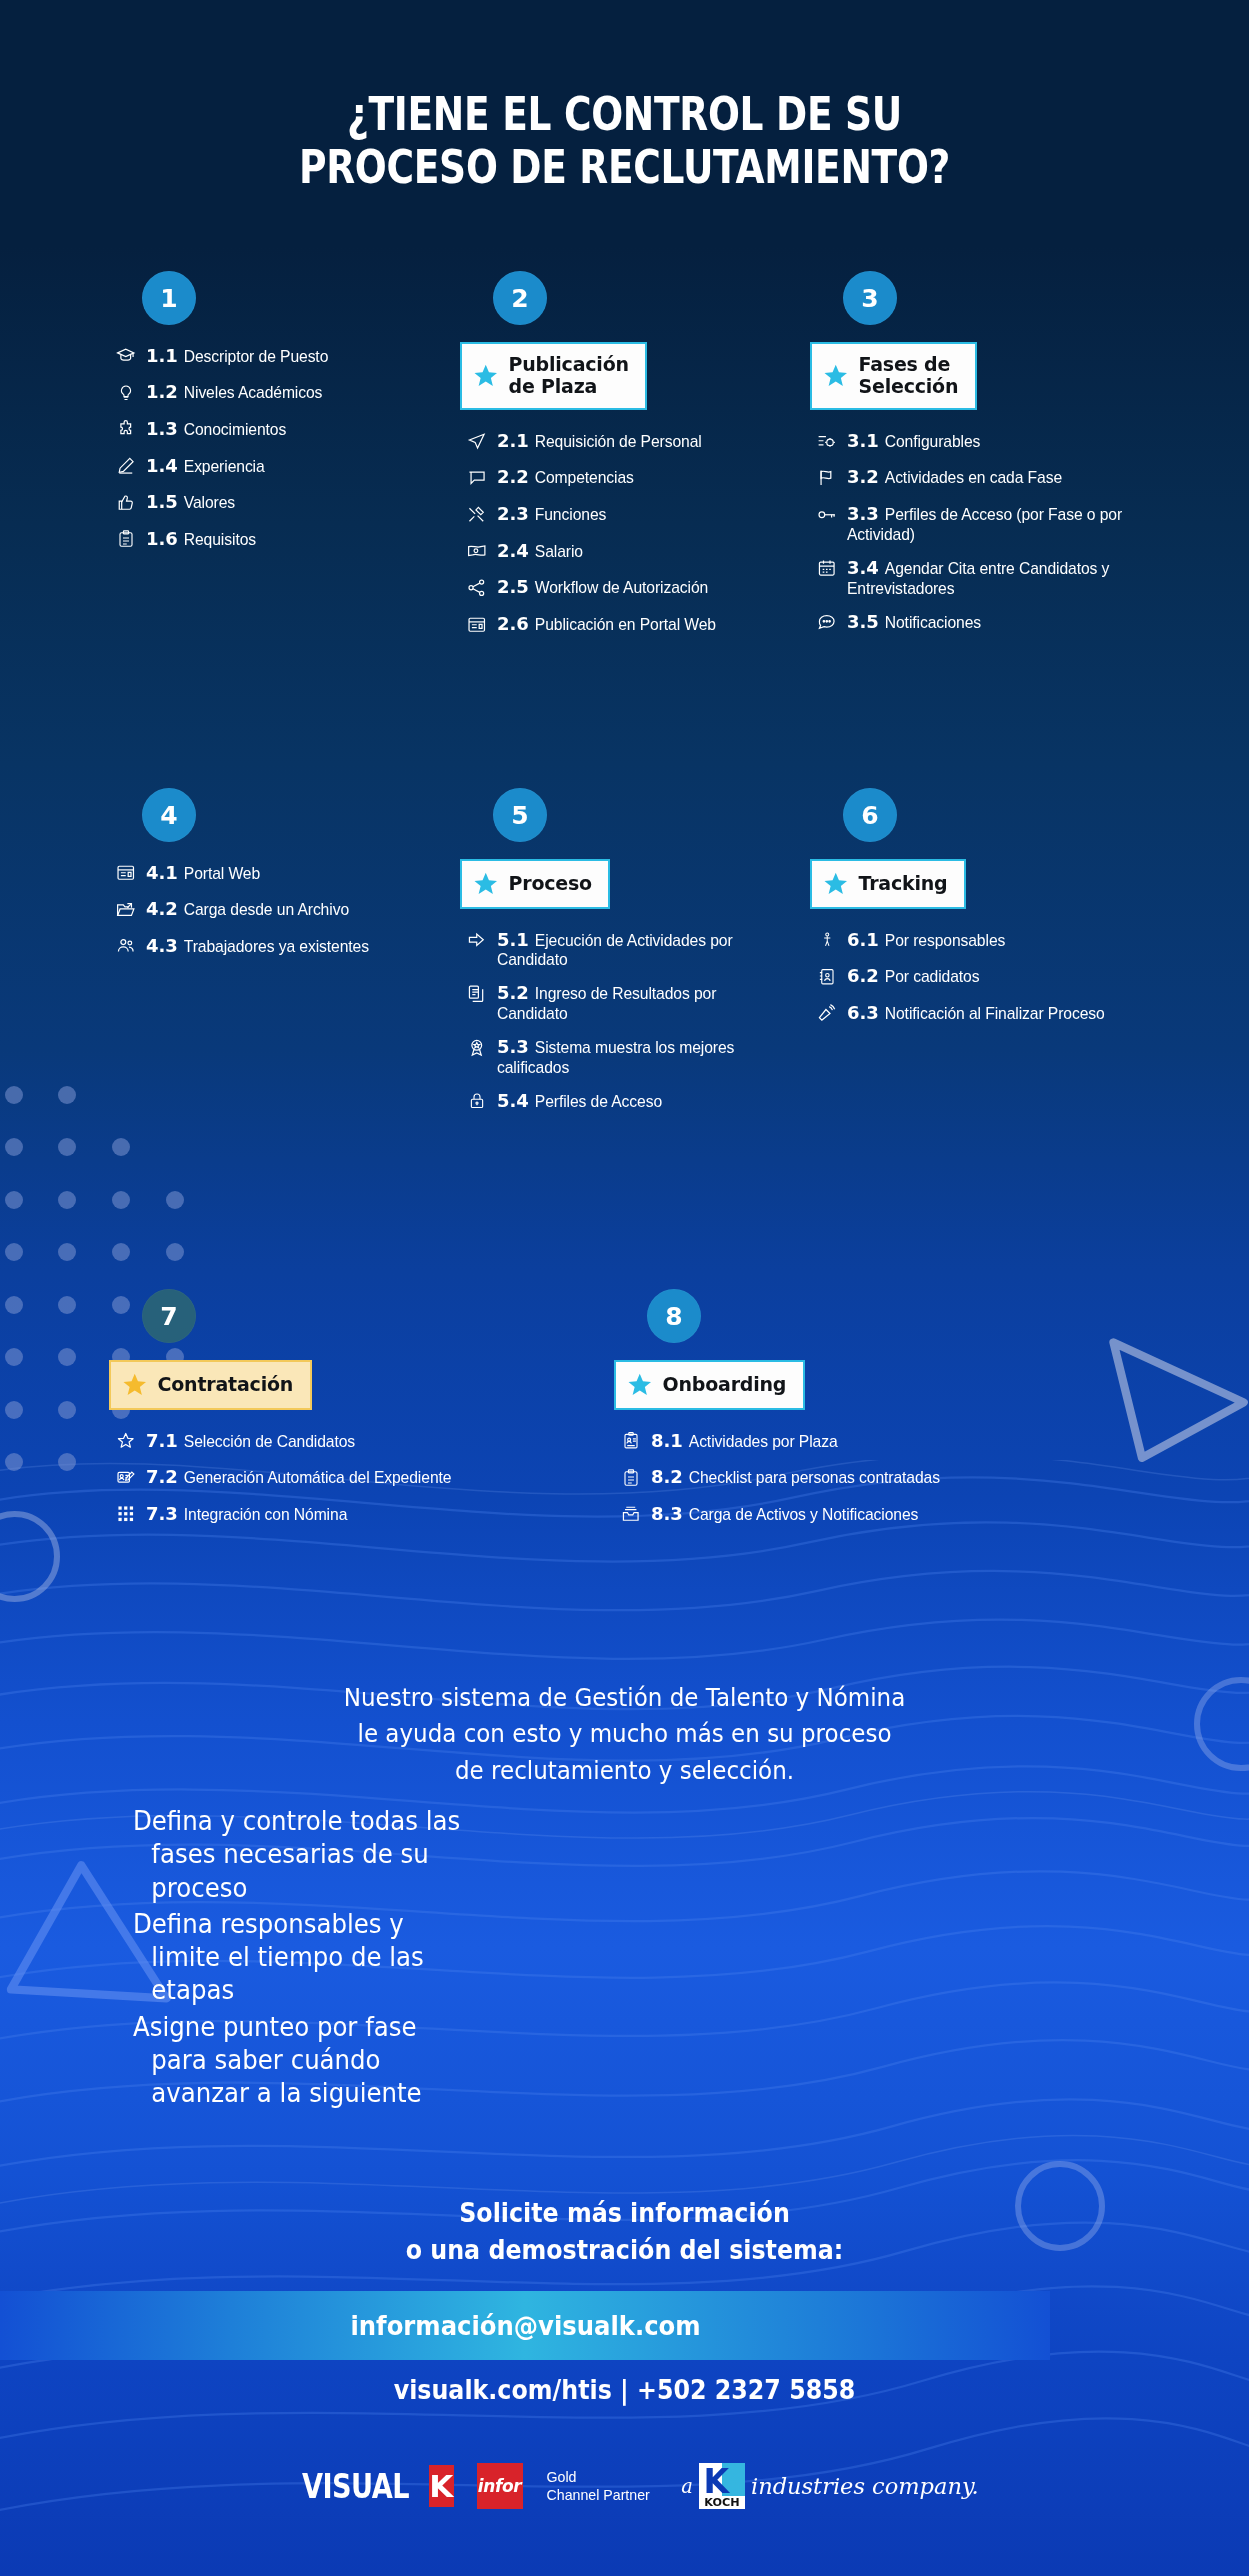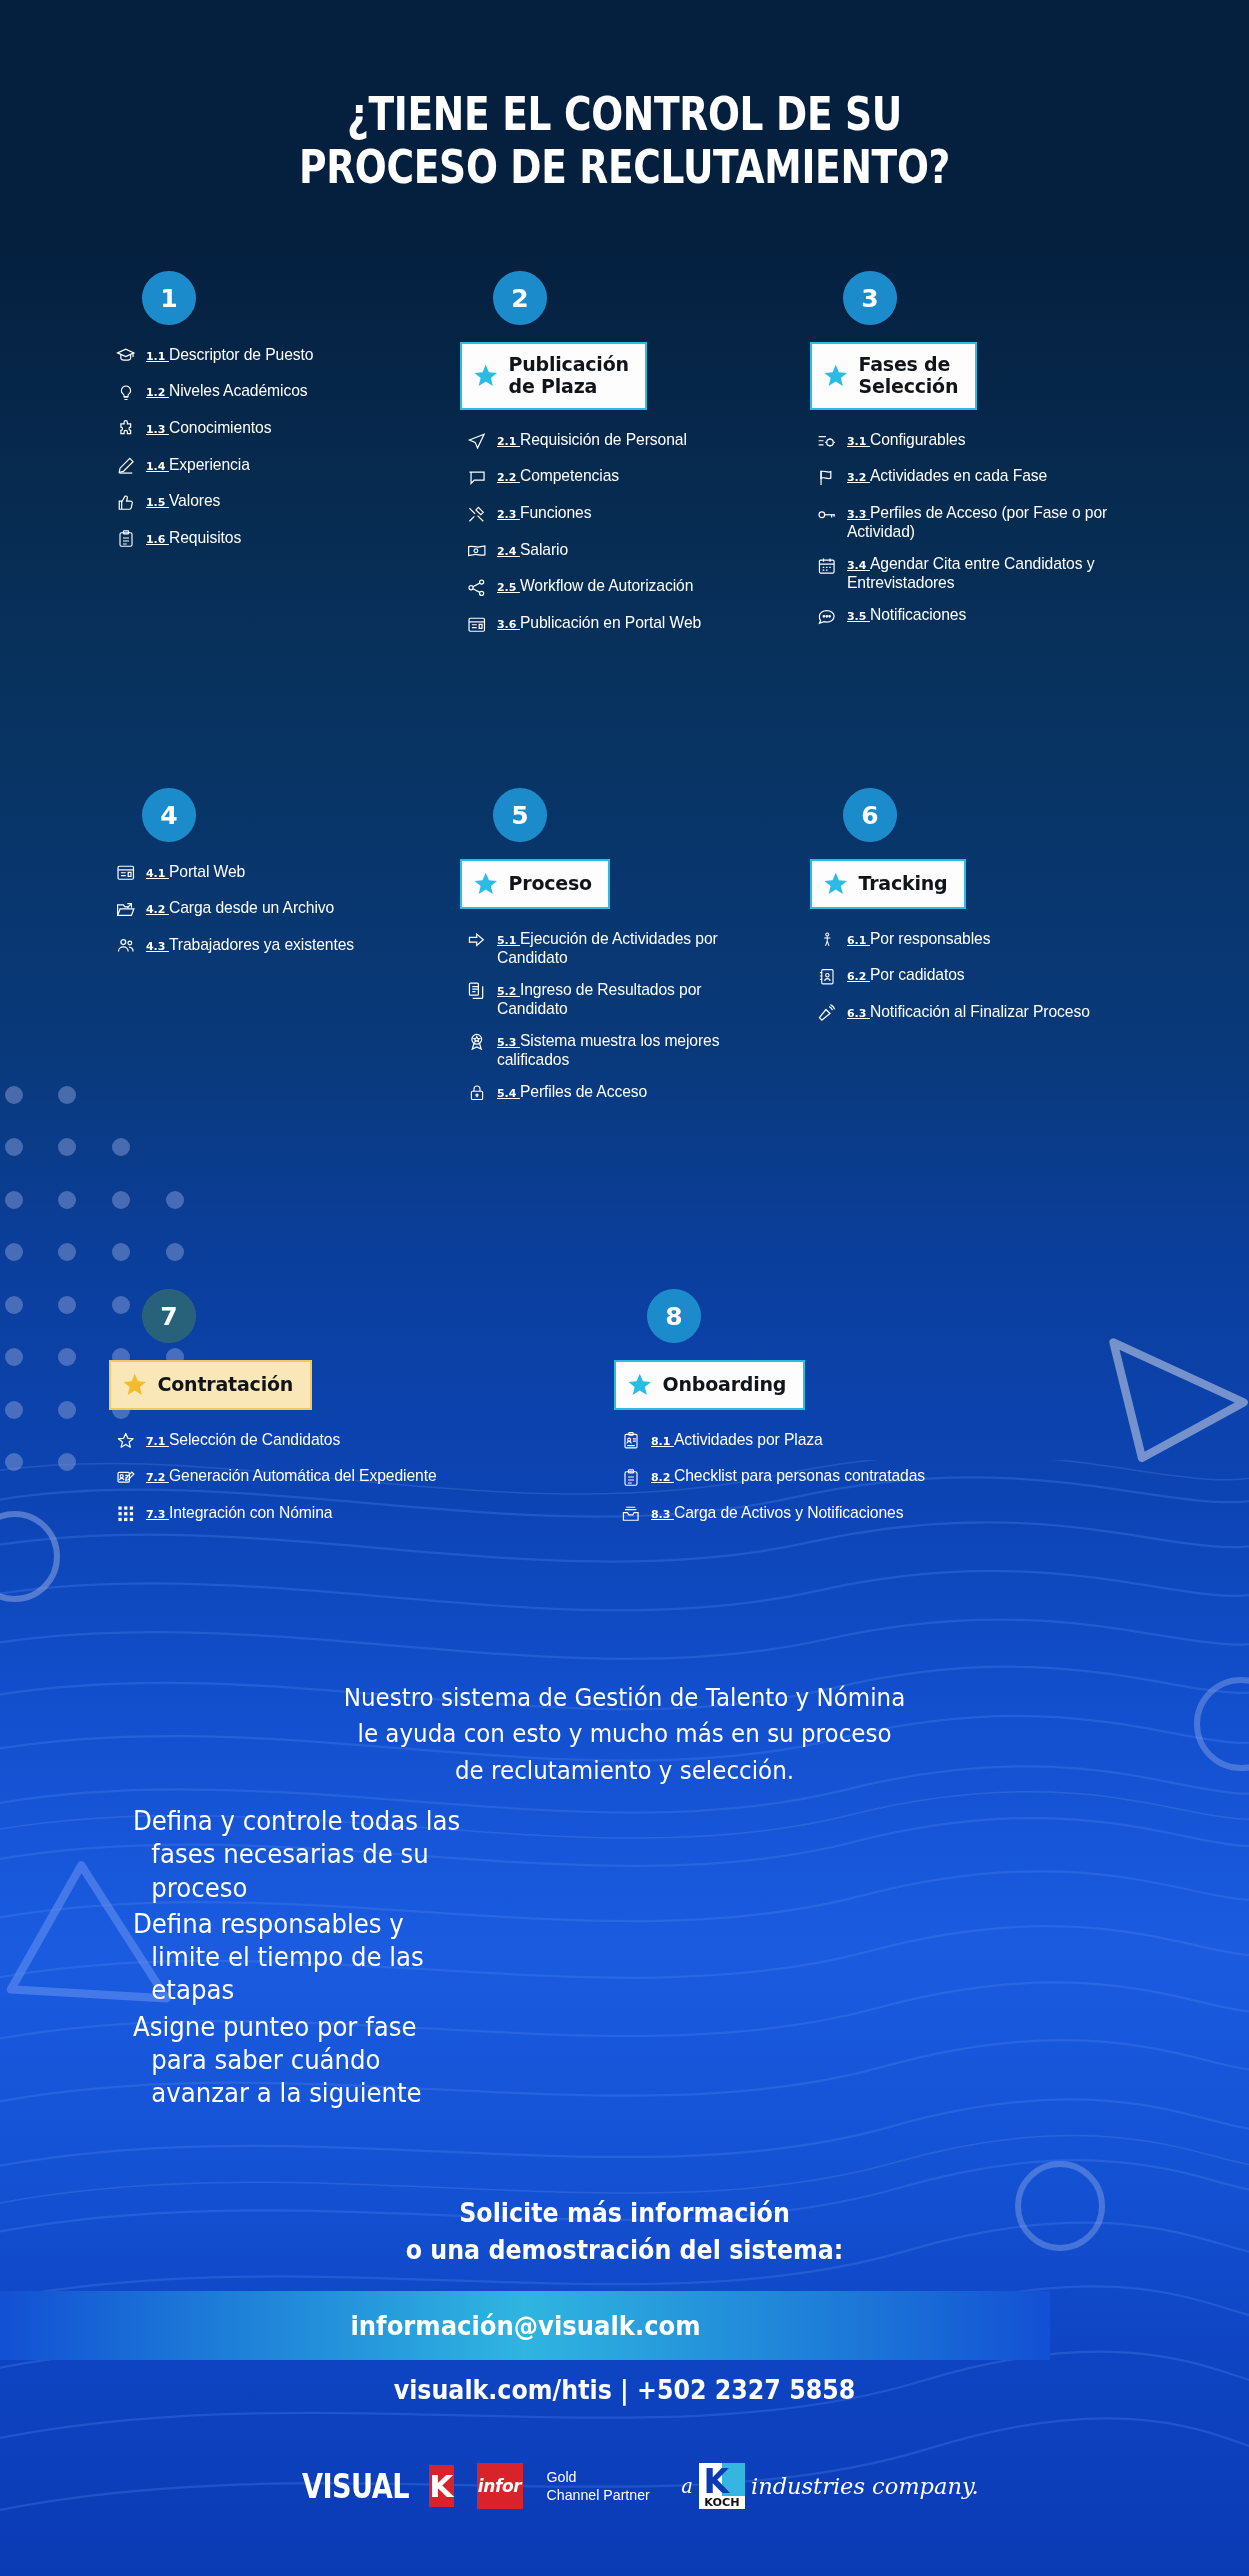--- a/index.html
+++ b/index.html
@@ -98,21 +98,21 @@
     margin-top:1.5px;
   }
   .row .txt{
     color:#ffffff;
     font-size:15.7px;
     line-height:1.22;
     font-family:"Liberation Sans", sans-serif;
     letter-spacing:-0.1px;
     padding-left:3px;
   }
-  .row .num{font-weight:700;font-family:"DejaVu Sans",sans-serif;font-size:11px;text-decoration:underline;}
+  .row .num{font-weight:700;font-family:"DejaVu Sans",sans-serif;font-size:18px;}
   .row .lbl{font-weight:400;}
 
   
   .lead{
     position:absolute;left:0;top:1680px;width:1249px;text-align:center;
     color:#fff;
     font-family:"DejaVu Sans", sans-serif;
     font-weight:400;
     font-size:25px;line-height:1.45;
     transform:scaleX(.92);
@@ -450,21 +450,21 @@
         </div>
         <div class="row">
           <span class="ico">
             <svg width="19.5" height="19.5" viewBox="0 0 24 24" fill="none" stroke="#fff" stroke-width="1.5">
               <rect x="2.5" y="4" width="19" height="16" rx="1.5"></rect>
                 <path d="M2.5 8.5h19"></path>
               <path d="M6 12h6M6 15.5h6M15 11.5h3.5v5H15z"></path>
               </svg>
           </span>
           <span class="txt">
-            <span class="num">3.6 </span>
+            <span class="num">2.6 </span>
             <span class="lbl">Publicación en
 Portal Web</span>
           </span>
         </div>
       </div>
     </div>
 
     <div class="block" style="left:810px;top:271px;width:315px">
       <div class="badge">
         <span>3</span>

